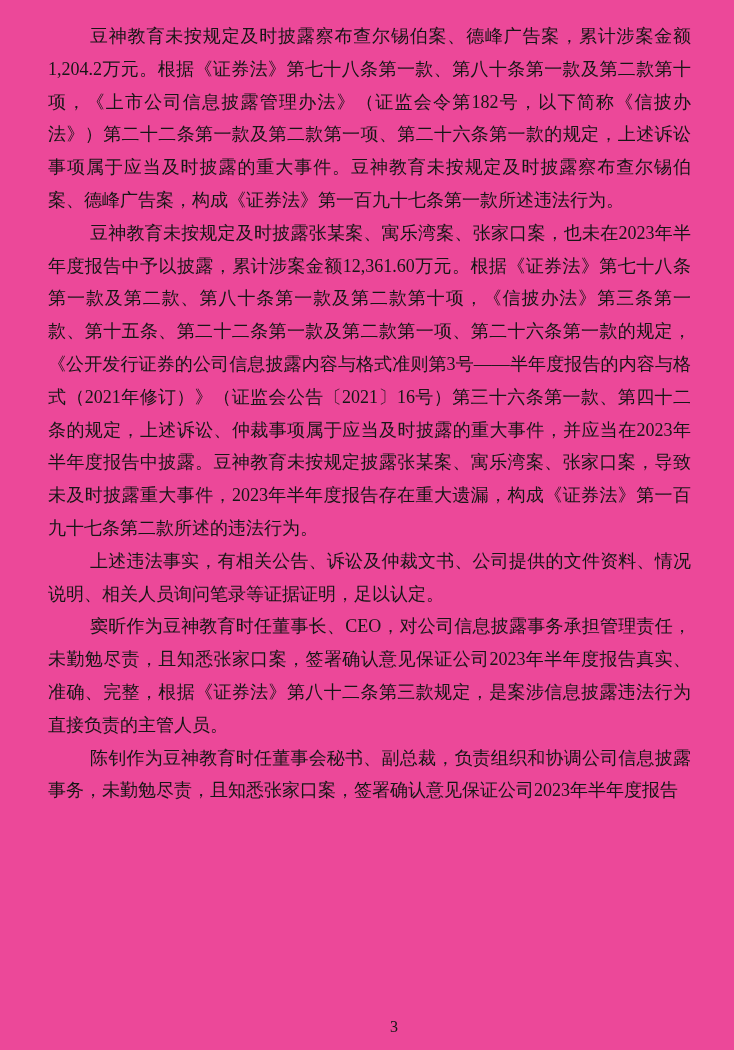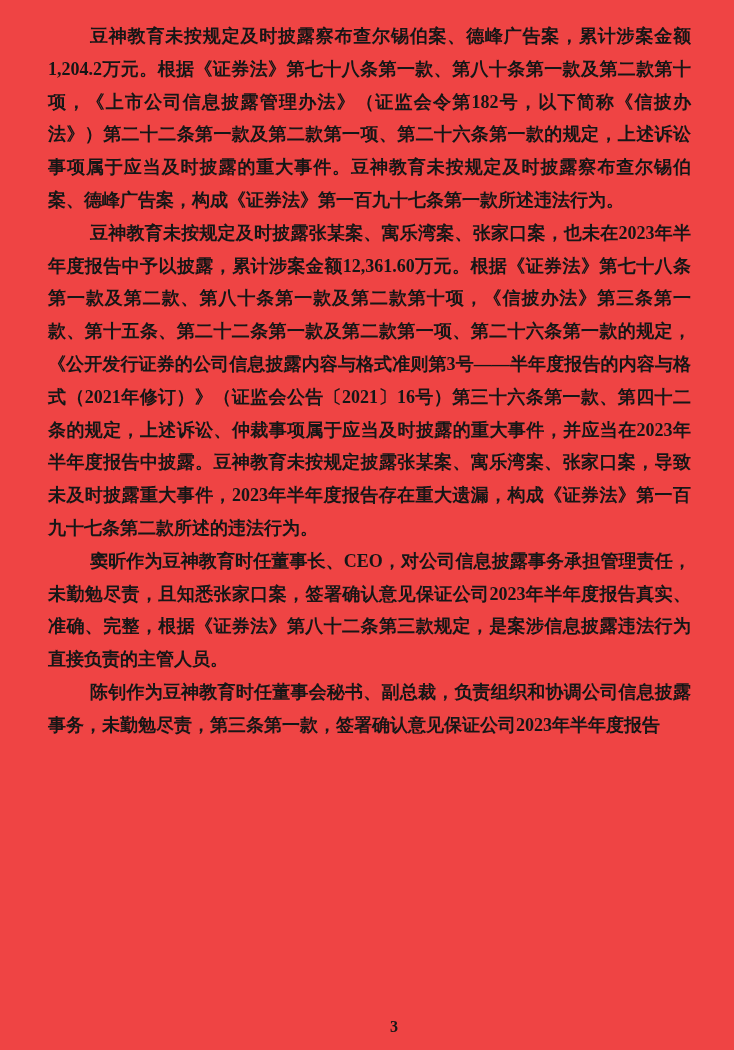--- a/index.html
+++ b/index.html
@@ -4,25 +4,24 @@
 <style>
   html, body {
     margin: 0;
     padding: 0;
     background: #ffffff;
   }
   .page {
     position: relative;
     width: 734px;
     height: 1050px;
-    background: #ef4444;
+    background: #ec4899;
     overflow: hidden;
     font-family: "Liberation Serif", "DejaVu Serif", serif;
     color: #161616;
-    font-weight: bold;
   }
   .content {
     position: absolute;
     left: 48px;
     top: 20px;
     width: 643px;
     font-size: 18px;
     line-height: 32.8px;
     text-align: justify;
     text-justify: inter-ideograph;
@@ -42,17 +41,18 @@
     color: #161616;
   }
 </style>
 </head>
 <body>
 
 <div class="page">
   <div class="content">
     <p>豆神教育未按规定及时披露察布查尔锡伯案、德峰广告案，累计涉案金额1,204.2万元。根据《证券法》第七十八条第一款、第八十条第一款及第二款第十项，《上市公司信息披露管理办法》（证监会令第182号，以下简称《信披办法》）第二十二条第一款及第二款第一项、第二十六条第一款的规定，上述诉讼事项属于应当及时披露的重大事件。豆神教育未按规定及时披露察布查尔锡伯案、德峰广告案，构成《证券法》第一百九十七条第一款所述违法行为。</p>
     <p>豆神教育未按规定及时披露张某案、寓乐湾案、张家口案，也未在2023年半年度报告中予以披露，累计涉案金额12,361.60万元。根据《证券法》第七十八条第一款及第二款、第八十条第一款及第二款第十项，《信披办法》第三条第一款、第十五条、第二十二条第一款及第二款第一项、第二十六条第一款的规定，《公开发行证券的公司信息披露内容与格式准则第3号——半年度报告的内容与格式（2021年修订）》（证监会公告〔2021〕16号）第三十六条第一款、第四十二条的规定，上述诉讼、仲裁事项属于应当及时披露的重大事件，并应当在2023年半年度报告中披露。豆神教育未按规定披露张某案、寓乐湾案、张家口案，导致未及时披露重大事件，2023年半年度报告存在重大遗漏，构成《证券法》第一百九十七条第二款所述的违法行为。</p>
+    <p>上述违法事实，有相关公告、诉讼及仲裁文书、公司提供的文件资料、情况说明、相关人员询问笔录等证据证明，足以认定。</p>
     <p>窦昕作为豆神教育时任董事长、CEO，对公司信息披露事务承担管理责任，未勤勉尽责，且知悉张家口案，签署确认意见保证公司2023年半年度报告真实、准确、完整，根据《证券法》第八十二条第三款规定，是案涉信息披露违法行为直接负责的主管人员。</p>
-    <p>陈钊作为豆神教育时任董事会秘书、副总裁，负责组织和协调公司信息披露事务，未勤勉尽责，第三条第一款，签署确认意见保证公司2023年半年度报告</p>
+    <p>陈钊作为豆神教育时任董事会秘书、副总裁，负责组织和协调公司信息披露事务，未勤勉尽责，且知悉张家口案，签署确认意见保证公司2023年半年度报告</p>
   </div>
   <div class="page-footer">3</div>
 </div>
 
 </body></html>

